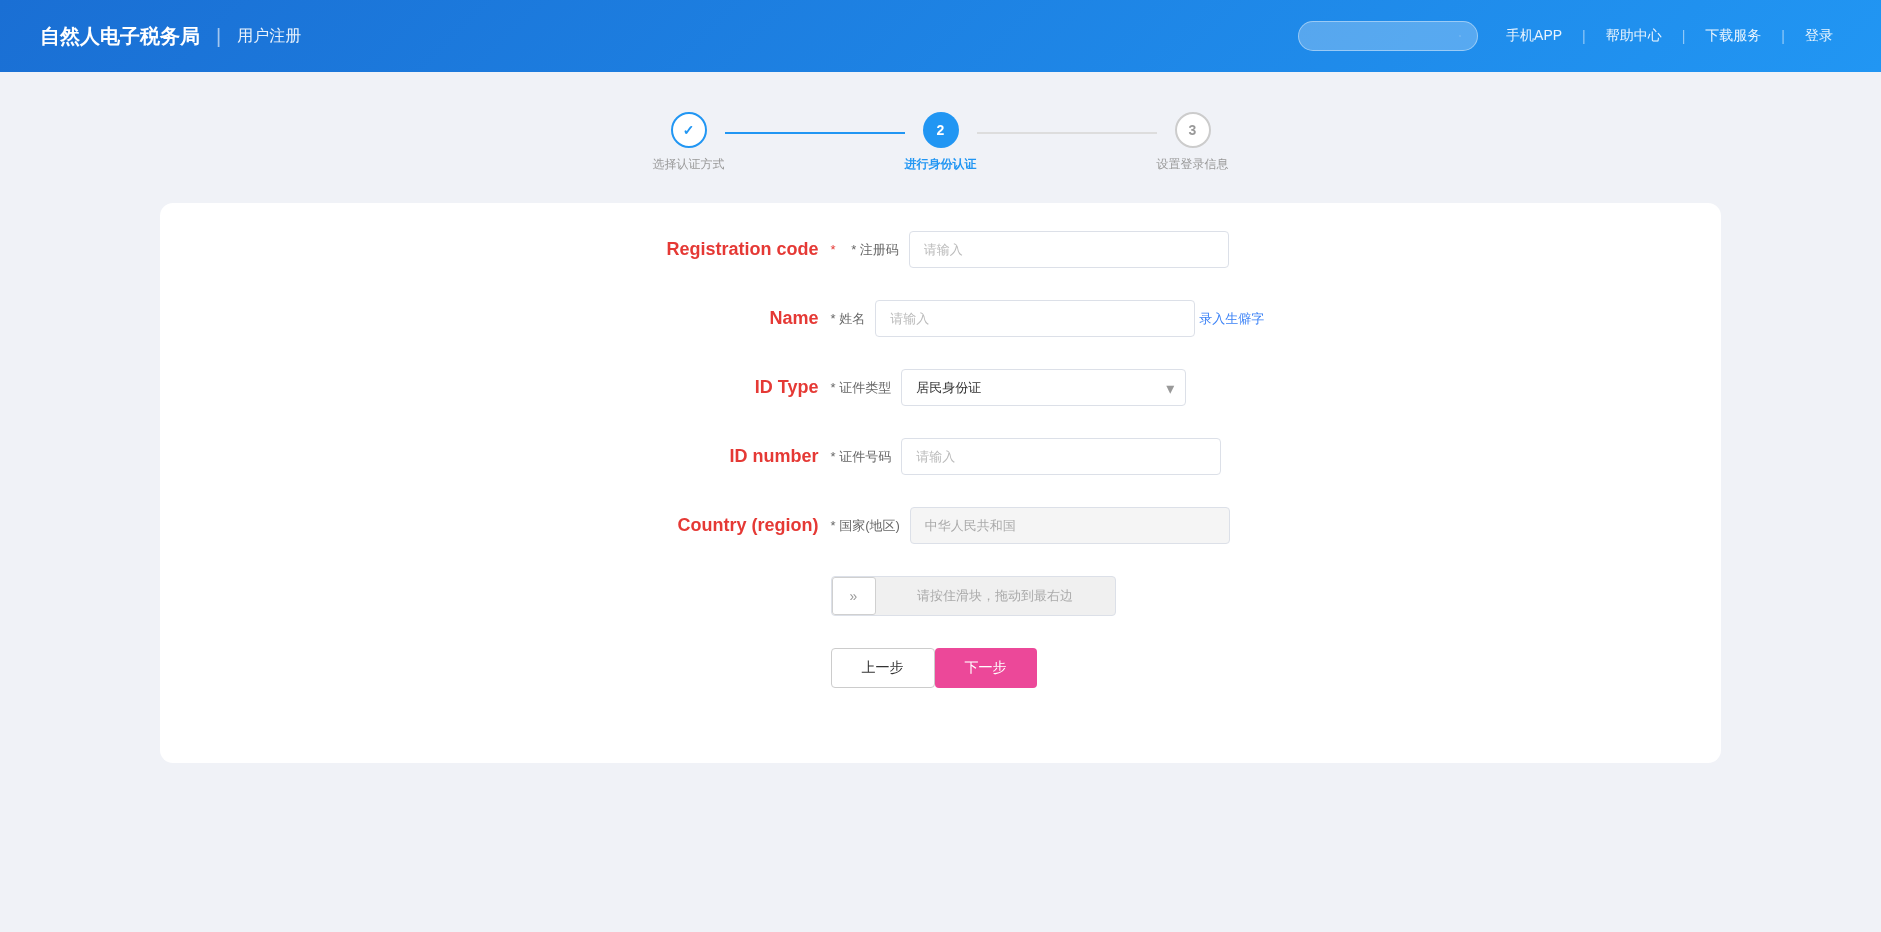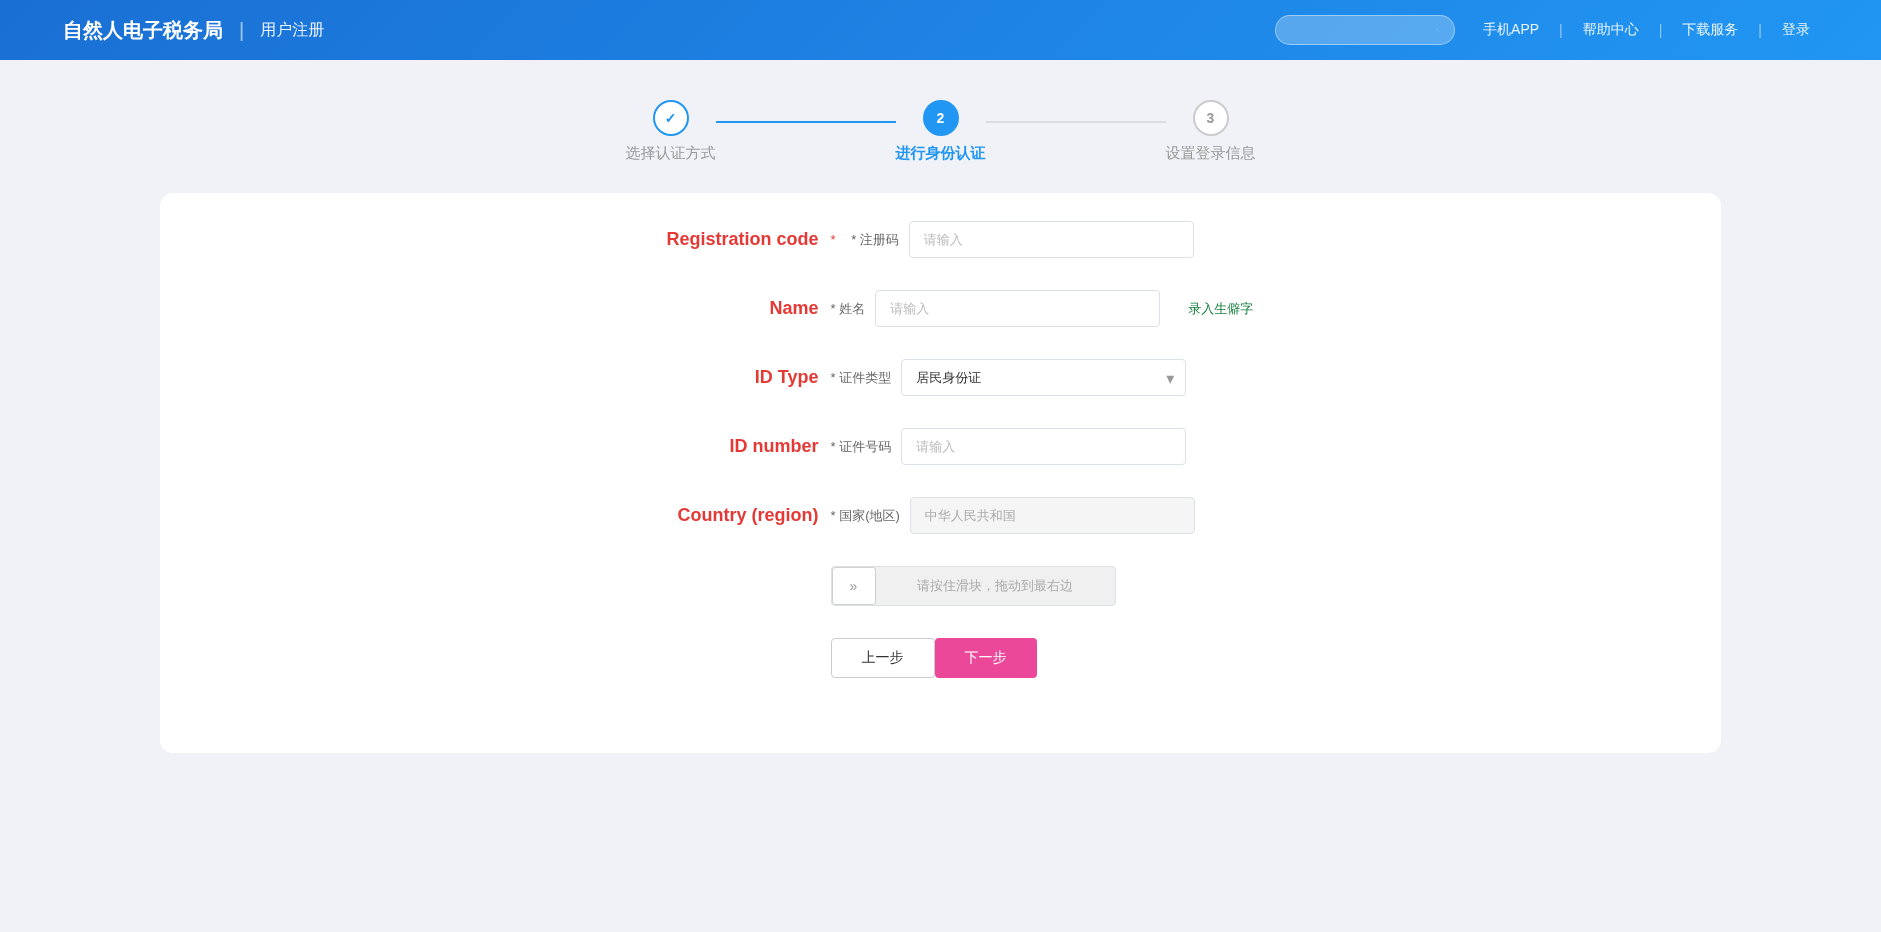--- a/index.html
+++ b/index.html
@@ -1,24 +1,24 @@
 <!DOCTYPE html>
 <html><head>
   <meta charset="utf-8">
   <style>
     * { box-sizing: border-box; margin: 0; padding: 0; }
     body { font-family: "Microsoft YaHei", Arial, sans-serif; background: #f0f2f7; min-height: 932px; }
 
     
     .header {
       background: linear-gradient(135deg, #1a6fd4 0%, #2196f3 100%);
-      height: 60px;
-      display: flex;
-      align-items: center;
-      padding: 0 63px;
+      height: 72px;
+      display: flex;
+      align-items: center;
+      padding: 0 40px;
       justify-content: space-between;
     }
     .header-left {
       display: flex;
       align-items: center;
       gap: 16px;
       color: white;
       font-size: 20px;
       font-weight: bold;
     }
@@ -101,21 +101,21 @@
     .step-circle.active {
       background: #2196f3;
       color: white;
     }
     .step-circle.pending {
       background: white;
       border: 2px solid #ccc;
       color: #999;
     }
     .step-label {
-      font-size: 15px;
+      font-size: 12px;
       color: #999;
       white-space: nowrap;
     }
     .step-label.active { color: #2196f3; font-weight: bold; }
     .step-line {
       width: 180px;
       height: 2px;
       margin-bottom: 20px;
     }
     .step-line.done { background: #2196f3; }
@@ -161,21 +161,21 @@
     }
     .form-input {
       border: 1px solid #dce0e8;
       border-radius: 4px;
       padding: 10px 14px;
       font-size: 13px;
       color: #333;
       outline: none;
       transition: border-color 0.2s;
     }
-    .form-input.wide { width: 285px; }
+    .form-input.wide { width: 320px; }
     .form-input.disabled {
       background: #f5f5f5;
       color: #aaa;
     }
     .form-input::placeholder { color: #bbb; }
 
     .form-select-wrapper {
       position: relative;
       width: 285px;
     }
@@ -194,23 +194,23 @@
     .select-arrow {
       position: absolute;
       right: 12px;
       top: 50%;
       transform: translateY(-50%);
       pointer-events: none;
       color: #999;
     }
 
     .rare-char-link {
-      color: #15803d;
-      font-size: 13px;
-      margin-left: 28px;
+      color: #3b82f6;
+      font-size: 13px;
+      margin-left: 4px;
       cursor: pointer;
       white-space: nowrap;
     }
 
     
     .slider-wrapper {
       margin-left: 240px;
       margin-bottom: 32px;
     }
     .slider-track {

